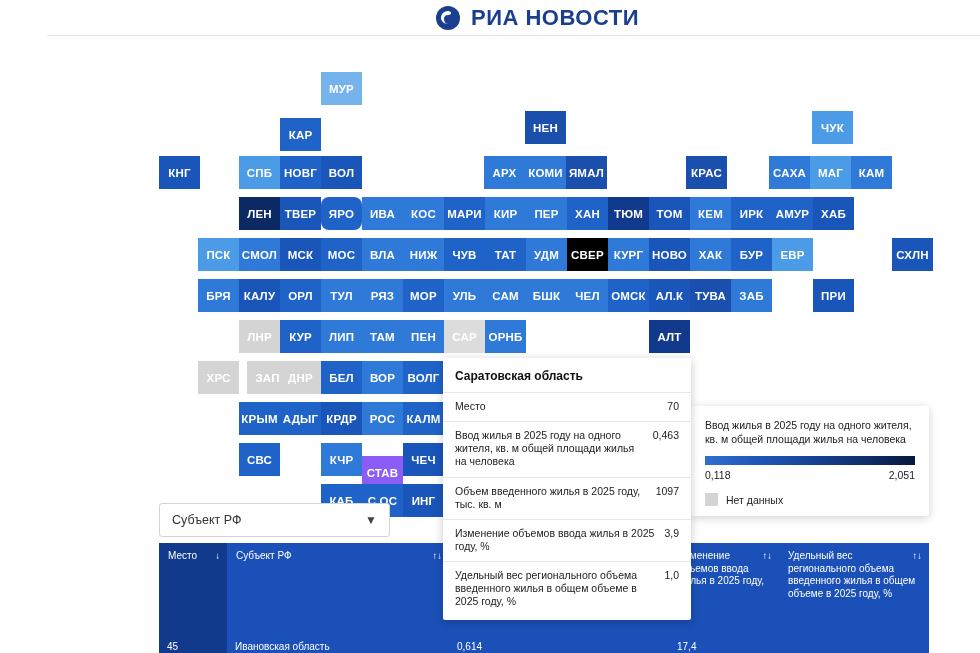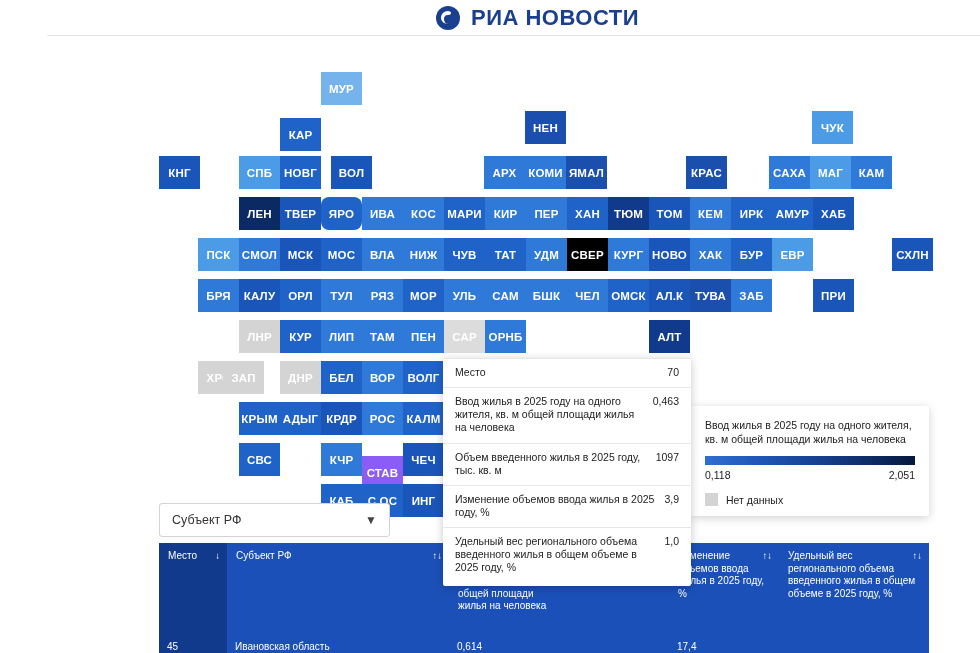--- a/index.html
+++ b/index.html
@@ -155,21 +155,21 @@
 
   <div class="map">
     <div id="map-cells">
         <div class="cell" style="left: 274px; top: 36px; background: rgb(116, 179, 236);">МУР</div>
         <div class="cell" style="left: 233px; top: 82px; background: rgb(31, 99, 200);">КАР</div>
         <div class="cell" style="left: 478px; top: 75px; background: rgb(27, 79, 174);">НЕН</div>
         <div class="cell" style="left: 765px; top: 75px; background: rgb(75, 155, 230);">ЧУК</div>
         <div class="cell" style="left: 112px; top: 120px; background: rgb(26, 85, 186);">КНГ</div>
         <div class="cell" style="left: 192px; top: 120px; background: rgb(75, 155, 230);">СПБ</div>
         <div class="cell" style="left: 233px; top: 120px; background: rgb(31, 99, 200);">НОВГ</div>
-        <div class="cell" style="left: 284px; top: 120px; background: rgb(26, 85, 186); text-align: right;">ВОЛ</div>
+        <div class="cell" style="left: 274px; top: 120px; background: rgb(26, 85, 186); text-align: right;">ВОЛ</div>
         <div class="cell" style="left: 437px; top: 120px; background: rgb(47, 122, 216);">АРХ</div>
         <div class="cell" style="left: 478px; top: 120px; background: rgb(47, 122, 216);">КОМИ</div>
         <div class="cell" style="left: 519px; top: 120px; background: rgb(27, 79, 174);">ЯМАЛ</div>
         <div class="cell" style="left: 639px; top: 120px; background: rgb(27, 79, 174);">КРАС</div>
         <div class="cell" style="left: 722px; top: 120px; background: rgb(47, 122, 216);">САХА</div>
         <div class="cell" style="left: 763px; top: 120px; background: rgb(75, 155, 230);">МАГ</div>
         <div class="cell" style="left: 804px; top: 120px; background: rgb(47, 122, 216);">КАМ</div>
         <div class="cell" style="left: 192px; top: 161px; background: rgb(11, 42, 99);">ЛЕН</div>
         <div class="cell" style="left: 233px; top: 161px; background: rgb(26, 85, 186);">ТВЕР</div>
         <div class="cell" style="left: 274px; top: 161px; background: rgb(31, 99, 200); border-radius: 8px;">ЯРО</div>
@@ -218,40 +218,41 @@
         <div class="cell" style="left: 766px; top: 243px; background: rgb(26, 85, 186);">ПРИ</div>
         <div class="cell" style="left: 192px; top: 284px; background: rgb(212, 212, 212); color: rgb(255, 255, 255);">ЛНР</div>
         <div class="cell" style="left: 233px; top: 284px; background: rgb(31, 99, 200);">КУР</div>
         <div class="cell" style="left: 274px; top: 284px; background: rgb(47, 122, 216);">ЛИП</div>
         <div class="cell" style="left: 315px; top: 284px; background: rgb(47, 122, 216);">ТАМ</div>
         <div class="cell" style="left: 356px; top: 284px; background: rgb(47, 122, 216);">ПЕН</div>
         <div class="cell" style="left: 397px; top: 284px; background: rgb(220, 220, 220);">САР</div>
         <div class="cell" style="left: 438px; top: 284px; background: rgb(47, 122, 216);">ОРНБ</div>
         <div class="cell" style="left: 602px; top: 284px; background: rgb(18, 58, 140);">АЛТ</div>
         <div class="cell" style="left: 151px; top: 325px; background: rgb(212, 212, 212); color: rgb(255, 255, 255);">ХРС</div>
-        <div class="cell" style="left: 176px; top: 325px; background: rgb(212, 212, 212); color: rgb(255, 255, 255);">ЗАП</div>
+        <div class="cell" style="left: 200px; top: 325px; background: rgb(212, 212, 212); color: rgb(255, 255, 255);">ЗАП</div>
         <div class="cell" style="left: 233px; top: 325px; background: rgb(212, 212, 212); color: rgb(255, 255, 255);">ДНР</div>
         <div class="cell" style="left: 274px; top: 325px; background: rgb(31, 99, 200);">БЕЛ</div>
         <div class="cell" style="left: 315px; top: 325px; background: rgb(47, 122, 216);">ВОР</div>
         <div class="cell" style="left: 356px; top: 325px; background: rgb(31, 99, 200);">ВОЛГ</div>
         <div class="cell" style="left: 192px; top: 366px; background: rgb(31, 99, 200);">КРЫМ</div>
         <div class="cell" style="left: 233px; top: 366px; background: rgb(31, 99, 200);">АДЫГ</div>
         <div class="cell" style="left: 274px; top: 366px; background: rgb(26, 85, 186);">КРДР</div>
         <div class="cell" style="left: 315px; top: 366px; background: rgb(47, 122, 216);">РОС</div>
         <div class="cell" style="left: 356px; top: 366px; background: rgb(31, 99, 200);">КАЛМ</div>
         <div class="cell" style="left: 192px; top: 407px; background: rgb(31, 99, 200);">СВС</div>
         <div class="cell" style="left: 274px; top: 407px; background: rgb(47, 122, 216);">КЧР</div>
         <div class="cell" style="left: 315px; top: 420px; background: #8b5cf6;">СТАВ</div>
         <div class="cell" style="left: 356px; top: 407px; background: rgb(26, 85, 186);">ЧЕЧ</div>
         <div class="cell" style="left: 274px; top: 448px; background: rgb(31, 99, 200);">КАБ</div>
         <div class="cell" style="left: 315px; top: 448px; background: rgb(31, 99, 200);">С.ОС</div>
         <div class="cell" style="left: 356px; top: 448px; background: rgb(26, 85, 186);">ИНГ</div>
       </div>
 
     <div class="tooltip">
+      <div class="tooltip-title">Саратовская область</div>
       <div id="tooltip-rows">
           <div class="trow">
             <div class="lbl">Место</div>
             <div class="val">70</div>
           </div>
           <div class="trow">
             <div class="lbl">Ввод жилья в 2025 году на одного жителя, кв. м общей площади жилья на человека</div>
             <div class="val">0,463</div>
           </div>
           <div class="trow">

